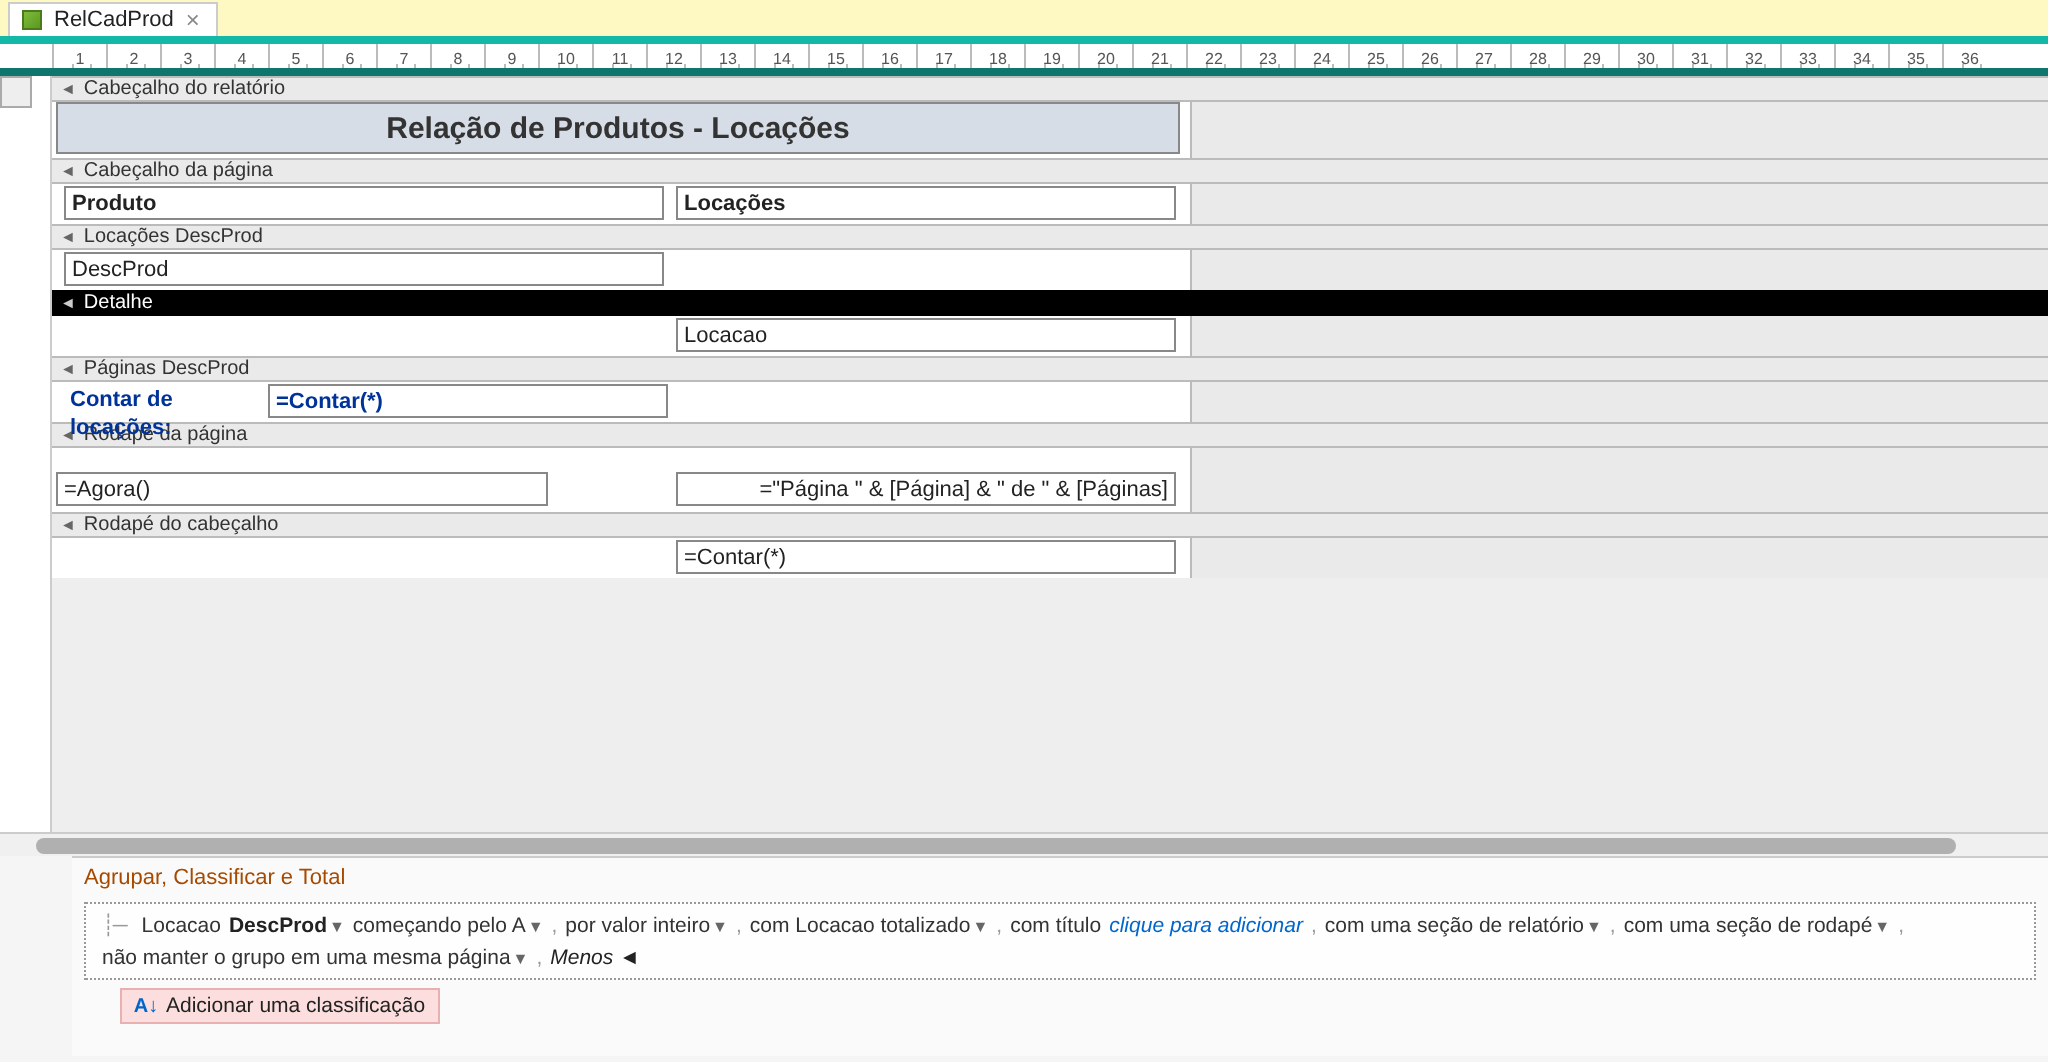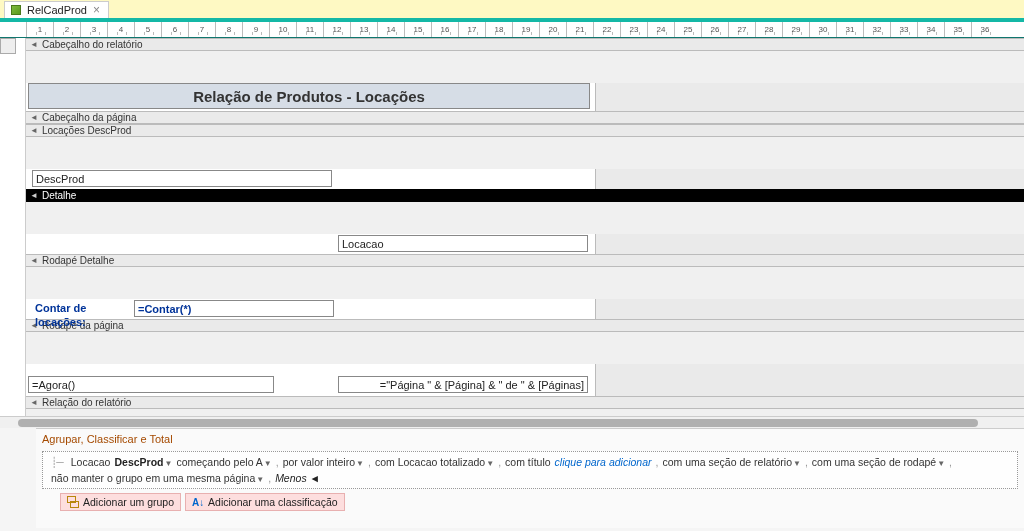--- a/index.html
+++ b/index.html
@@ -3,37 +3,37 @@
 <meta charset="utf-8">
 <style>
 * { box-sizing: border-box; margin: 0; padding: 0; font-family: "Segoe UI", Tahoma, sans-serif; }
 body { background: #f5f5f5; width: 1024px; height: 531px; overflow: hidden; font-size: 11px; color: #222; }
 
 .tab-bar { background: #fef9c3; border-bottom: 4px solid #14b8a6; height: 22px; display: flex; align-items: flex-end; padding-left: 4px; }
 .tab { background: #fff; border: 1px solid #ccc; border-bottom: none; padding: 2px 8px 2px 6px; display: flex; align-items: center; gap: 6px; font-size: 11px; }
 .tab-icon { width: 10px; height: 10px; background: linear-gradient(135deg, #7fba3c, #5a9a1f); border: 1px solid #4a7a1a; }
 .tab-close { color: #888; font-size: 12px; line-height: 1; cursor: pointer; }
 
-.ruler-h { height: 16px; background: #fff; border-bottom: 1px solid #0f766e; position: relative; overflow: hidden; font-size: 8px; color: #555; }
+.ruler-h { height: 16px; background: #fff; border-bottom: 4px solid #0f766e; position: relative; overflow: hidden; font-size: 8px; color: #555; }
 .ruler-h .ticks { position: absolute; left: 26px; right: 0; top: 0; bottom: 0; white-space: nowrap; }
 .ruler-h .tick { display: inline-block; width: 27px; text-align: center; border-left: 1px solid #bbb; height: 16px; line-height: 16px; position: relative; }
 .ruler-h .tick::before, .ruler-h .tick::after { content: ""; position: absolute; top: 10px; width: 1px; height: 3px; background: #bbb; }
 .ruler-h .tick::before { left: 9px; }
 .ruler-h .tick::after { left: 18px; }
 
 .design-wrap { display: flex; height: 378px; background: #f0f0f0; }
 .ruler-v { width: 26px; background: #fff; border-right: 1px solid #ccc; position: relative; font-size: 8px; color: #555; }
 .selector-box { position: absolute; top: 0; left: 0; width: 16px; height: 16px; background: #eee; border: 1px solid #aaa; }
 
 .canvas { flex: 1; background: #f0f0f0; overflow: hidden; position: relative; }
 .section-bar { background: #eaeaea; border-top: 1px solid #bbb; border-bottom: 1px solid #bbb; height: 13px; display: flex; align-items: center; padding-left: 4px; font-size: 10px; color: #333; }
 .section-bar.dark { background: #000; color: #fff; border-color: #000; }
 .section-bar .arrow { font-size: 8px; margin-right: 4px; color: #666; }
 
-.band { background: #fff; position: relative; min-height: 18px; display: flex; margin-top: 32px; }
+.band { background: #fff; position: relative; min-height: 18px; display: flex; }
 .band-inner { position: relative; width: 570px; border-right: 1px solid #bbb; }
 .band-gray { background: #eaeaea; flex: 1; }
 
 .report-title-box { background: #d6dde6; border: 1px solid #888; height: 26px; width: 562px; margin-left: 2px; display: flex; align-items: center; justify-content: center; font-size: 15px; font-weight: bold; color: #333; }
 
 .ctrl { position: absolute; border: 1px solid #888; background: #fff; font-size: 11px; padding: 1px 3px; height: 17px; line-height: 14px; }
 .ctrl.bold { font-weight: bold; }
 .ctrl.blue { color: #003399; font-weight: bold; }
 
 .scrollbar-h { height: 12px; background: #f0f0f0; border-top: 1px solid #ccc; position: relative; }
@@ -91,20 +91,27 @@
             <span>Relação de Produtos  - Locações</span>
           </div>
       </div>
       <div class="band-gray"></div>
     </div>
 
     <div class="section-bar">
         <span class="arrow">◄</span>
         <span>Cabeçalho da página</span>
       </div>
+    <div class="band" style="height:20px">
+      <div class="band-inner">
+        <div class="ctrl bold" style="left:6px; top:1px; width:300px">Produto</div>
+        <div class="ctrl bold" style="left:312px; top:1px; width:250px">Locações</div>
+      </div>
+      <div class="band-gray"></div>
+    </div>
 
     <div class="section-bar">
         <span class="arrow">◄</span>
         <span>Locações DescProd</span>
       </div>
     <div class="band" style="height:20px">
       <div class="band-inner">
         <div class="ctrl" style="left:6px; top:1px; width:300px">DescProd</div>
       </div>
       <div class="band-gray"></div>
@@ -116,21 +123,21 @@
       </div>
     <div class="band" style="height:20px">
       <div class="band-inner">
         <div class="ctrl" style="left:312px; top:1px; width:250px">Locacao</div>
       </div>
       <div class="band-gray"></div>
     </div>
 
     <div class="section-bar">
         <span class="arrow">◄</span>
-        <span>Rodapé Detalhe</span>
+        <span>Páginas DescProd</span>
       </div>
     <div class="band" style="height:20px">
       <div class="band-inner">
         <div class="ctrl blue" style="left:6px; top:1px; width:100px; border:none; background:transparent">Contar de locações:</div>
         <div class="ctrl blue" style="left:108px; top:1px; width:200px">=Contar(*)</div>
       </div>
       <div class="band-gray"></div>
     </div>
 
     <div class="section-bar">
@@ -140,21 +147,21 @@
     <div class="band" style="height:32px">
       <div class="band-inner">
         <div class="ctrl" style="left:2px; top:12px; width:246px">=Agora()</div>
         <div class="ctrl" style="left:312px; top:12px; width:250px; text-align:right">="Página " &amp; [Página] &amp; " de " &amp; [Páginas]</div>
       </div>
       <div class="band-gray"></div>
     </div>
 
     <div class="section-bar">
         <span class="arrow">◄</span>
-        <span>Relação do relatório</span>
+        <span>Rodapé do cabeçalho</span>
       </div>
     <div class="band" style="height:20px">
       <div class="band-inner">
         <div class="ctrl" style="left:312px; top:1px; width:250px">=Contar(*)</div>
       </div>
       <div class="band-gray"></div>
     </div>
 
     <div style="background:#eee; height:130px"></div>
   </div>
@@ -182,21 +189,17 @@
     <span class="gst-text"><span>com uma seção de relatório</span><span class="gst-dd">▼</span></span>
     <span class="gst-sep">,</span>
     <span class="gst-text"><span>com uma seção de rodapé</span><span class="gst-dd">▼</span></span>
     <span class="gst-sep">,</span>
     <span class="gst-text"><span>não manter o grupo em uma mesma página</span><span class="gst-dd">▼</span></span>
     <span class="gst-sep">,</span>
     <span class="gst-italic"><span>Menos</span> ◄</span>
   </div>
   <div class="gst-buttons">
     <div class="gst-btn">
-      <span class="ico ico-group"></span>
-      <span>Adicionar um grupo</span>
-    </div>
-    <div class="gst-btn">
       <span class="ico ico-sort">A↓</span>
       <span>Adicionar uma classificação</span>
     </div>
   </div>
 </div>
 
 </body></html>

